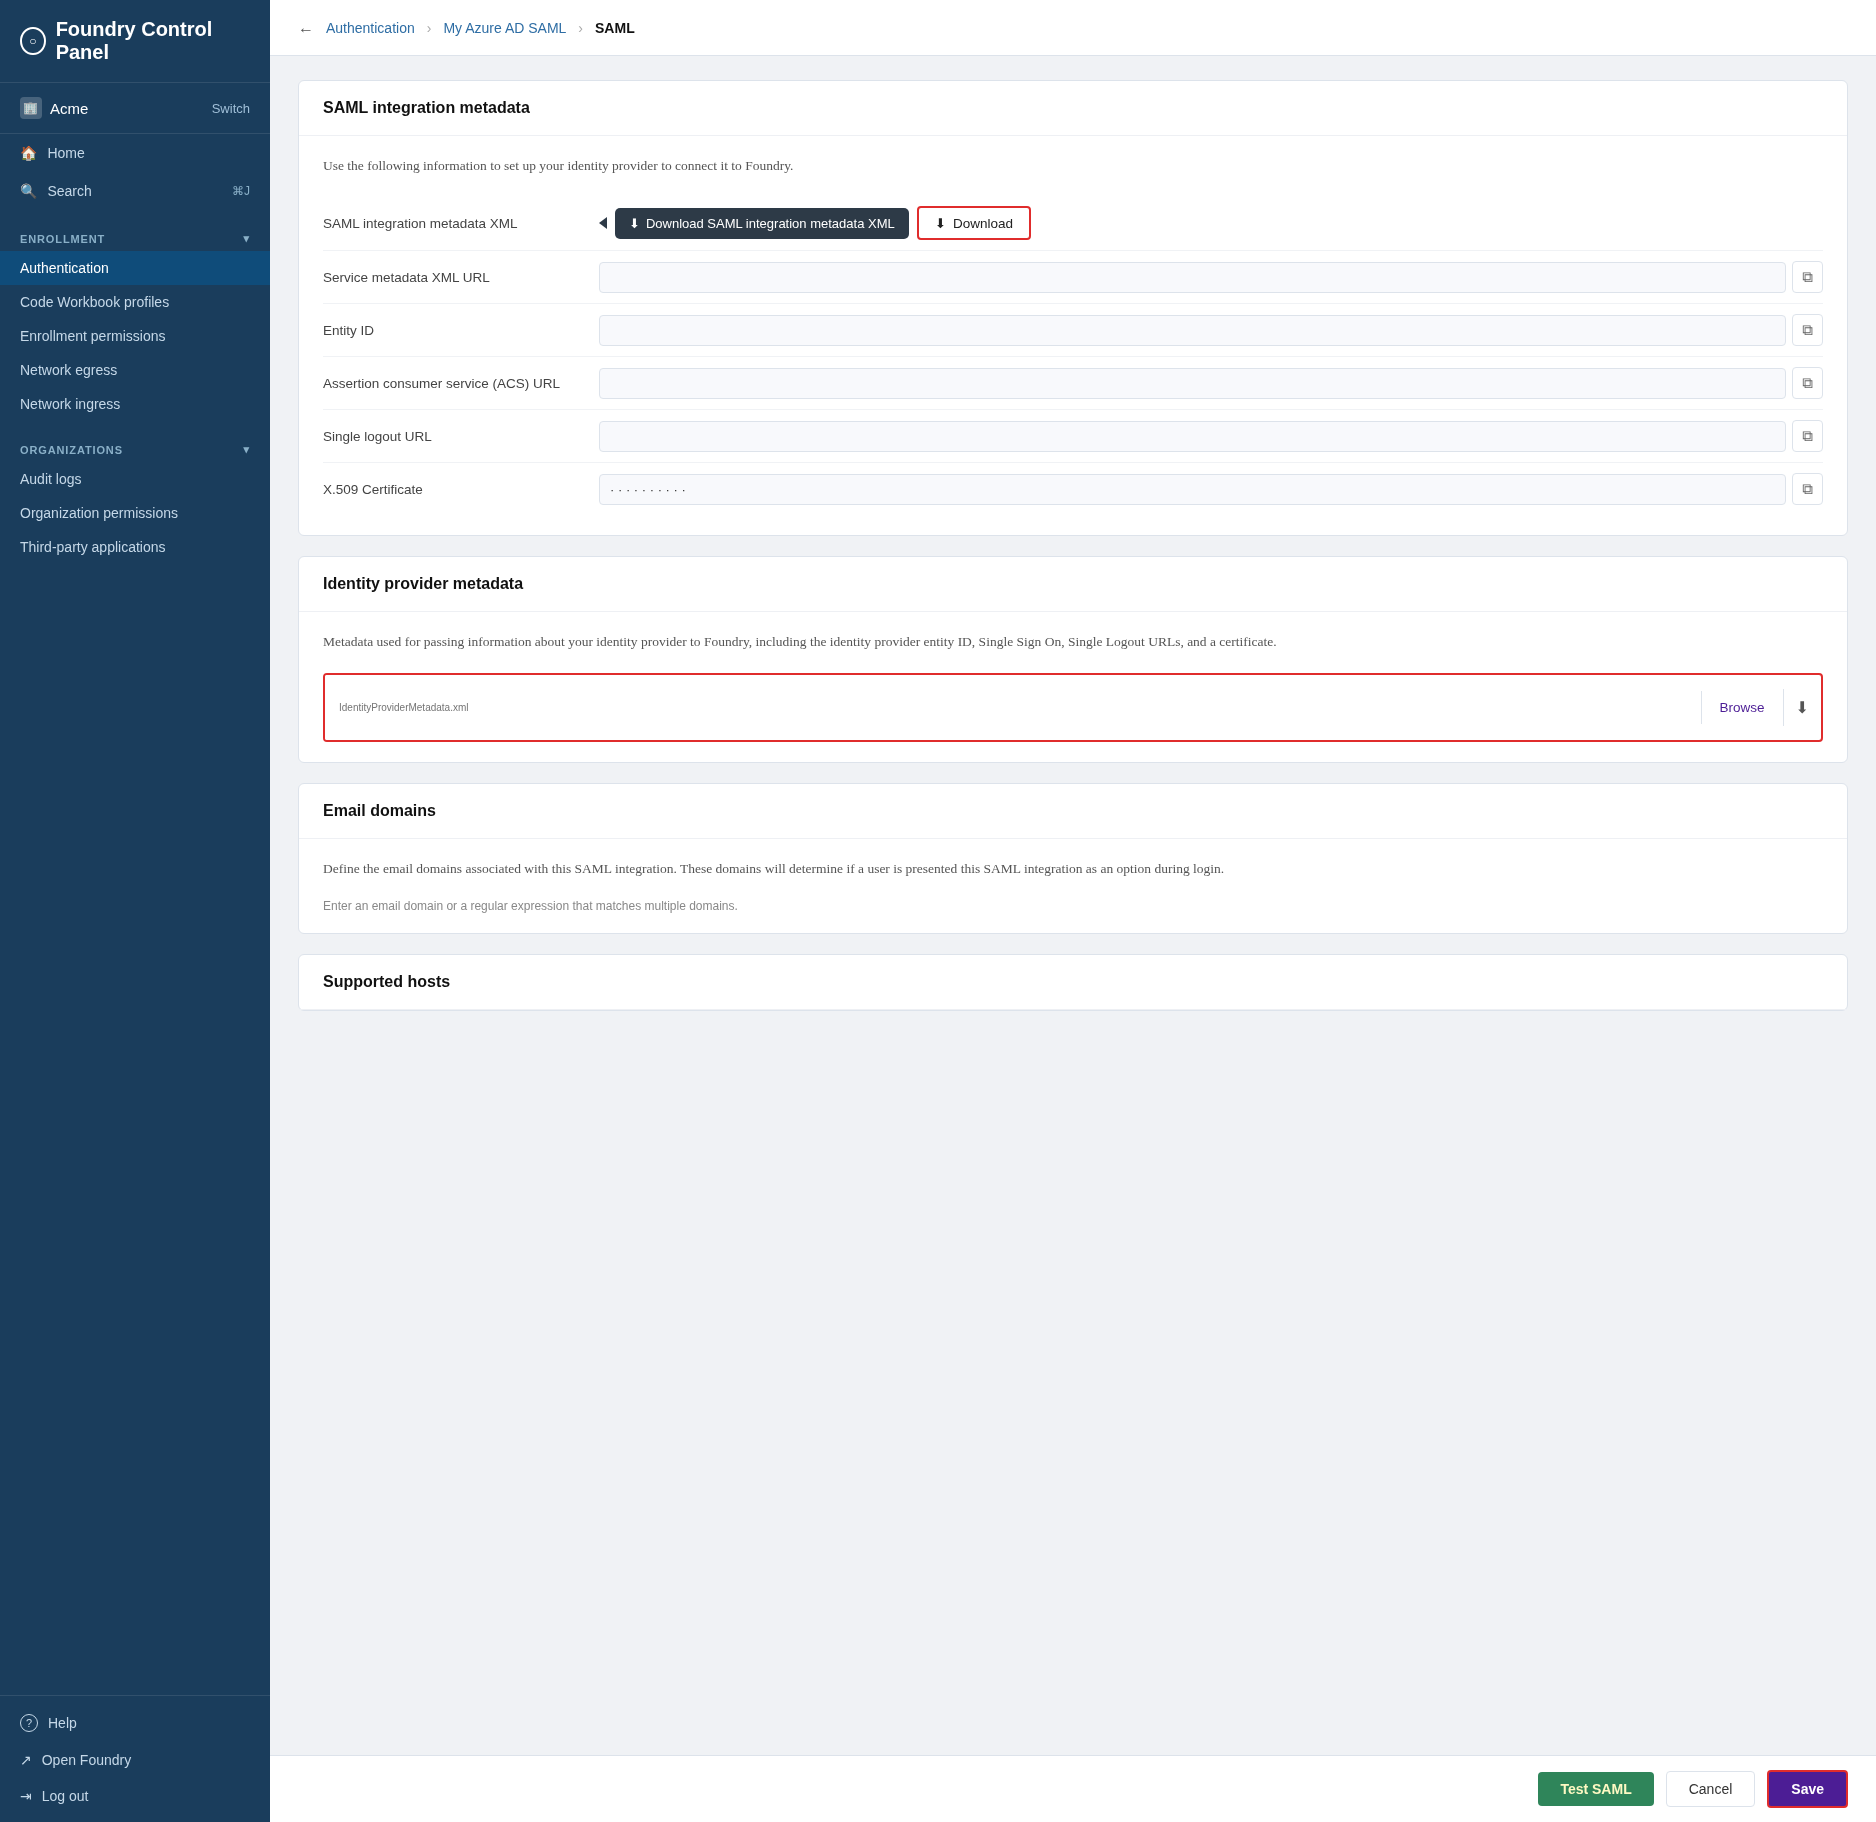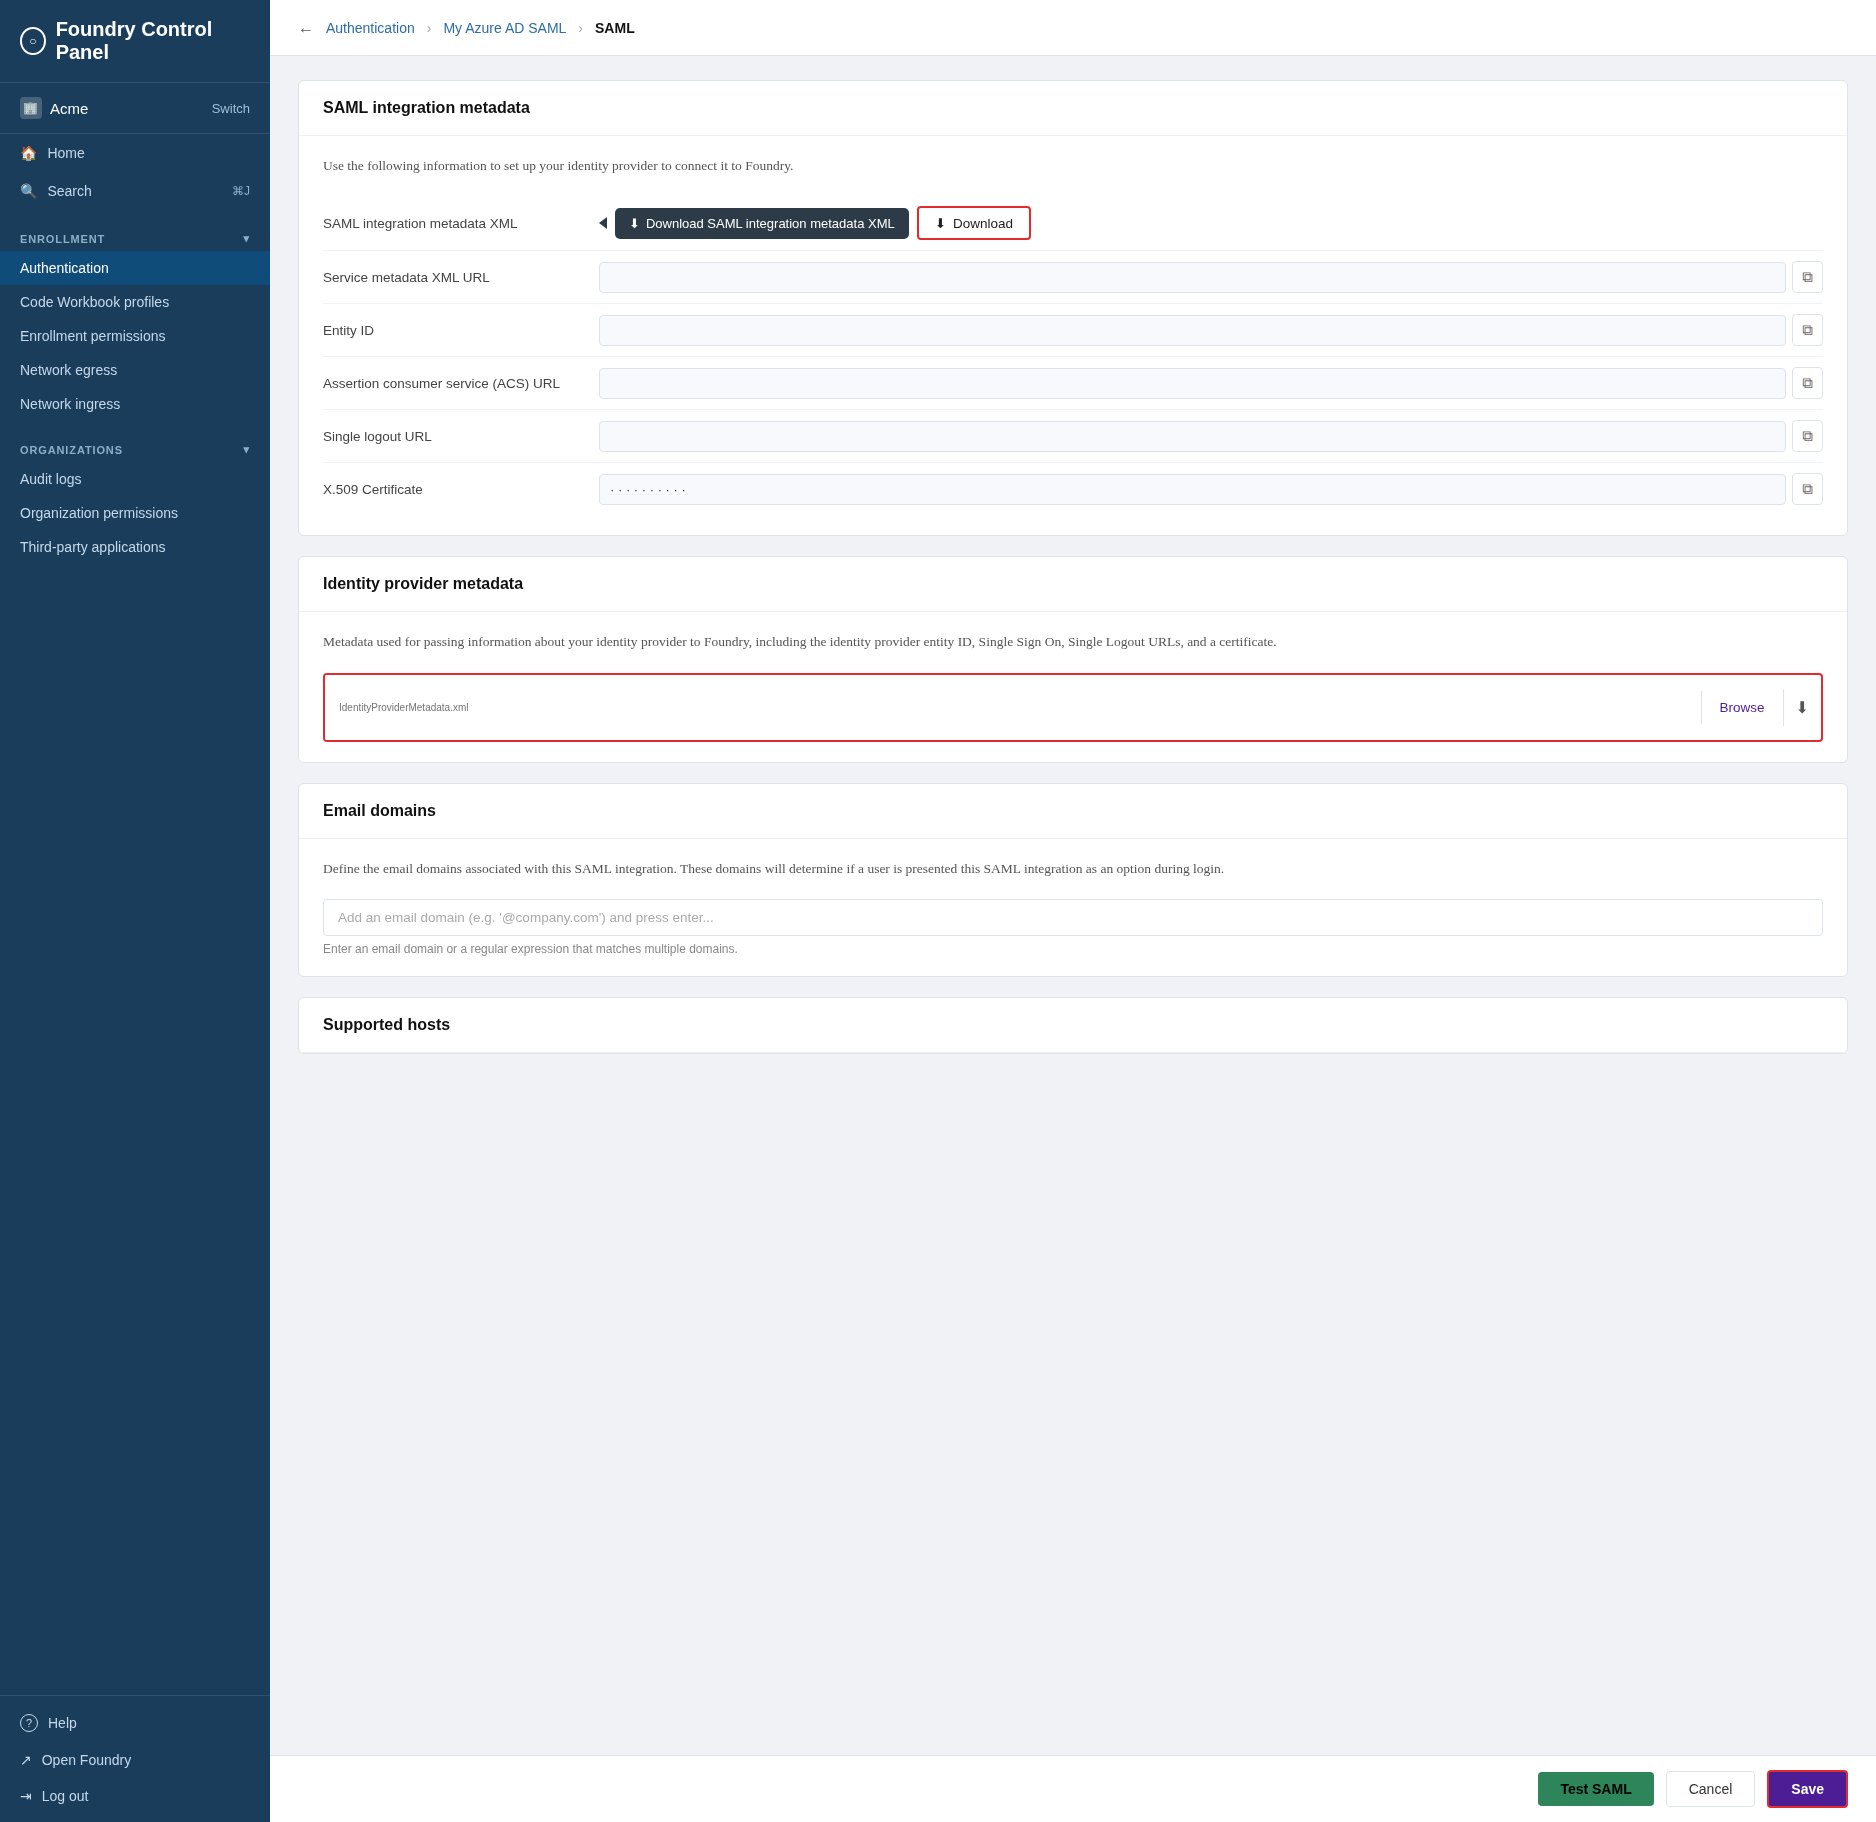--- a/index.html
+++ b/index.html
@@ -61,21 +61,21 @@
     .browse-btn { background: #fff; border: none; border-left: 1px solid #dde3eb; padding: 9px 18px; font-size: 13.5px; color: #4c1d95; cursor: pointer; font-weight: 500; }
     .upload-icon-btn { background: #fff; border: none; border-left: 1px solid #dde3eb; padding: 9px 12px; cursor: pointer; color: #555; font-size: 16px; }
 
     
     .email-input { width: 100%; border: 1px solid #dde3eb; border-radius: 4px; padding: 10px 14px; font-size: 13.5px; color: #333; outline: none; }
     .email-input::placeholder { color: #aaa; }
     .email-hint { font-size: 12px; color: #888; margin-top: 6px; }
 
     
     .bottom-bar { position: fixed; bottom: 0; right: 0; left: 270px; background: #fff; border-top: 1px solid #dde3eb; padding: 14px 28px; display: flex; align-items: center; justify-content: flex-end; gap: 12px; z-index: 100; }
-    .btn-test { background: #2f855a; color: #000000; border: none; border-radius: 4px; padding: 9px 22px; font-size: 14px; font-weight: 600; cursor: pointer; }
+    .btn-test { background: #2f855a; color: #fef9c3; border: none; border-radius: 4px; padding: 9px 22px; font-size: 14px; font-weight: 600; cursor: pointer; }
     .btn-cancel { background: #fff; color: #333; border: 1px solid #dde3eb; border-radius: 4px; padding: 9px 22px; font-size: 14px; cursor: pointer; }
     .btn-save { background: #4c1d95; color: #fff; border: 2px solid #e02c2c; border-radius: 4px; padding: 9px 22px; font-size: 14px; font-weight: 600; cursor: pointer; }
 
     
     .org-circle { width: 22px; height: 22px; background: rgba(255,255,255,0.2); border-radius: 4px; display: flex; align-items: center; justify-content: center; font-size: 12px; }
   </style>
 </head>
 <body>
 
 <div class="sidebar">
@@ -246,21 +246,20 @@
         </div>
       </div>
     </div>
 
     <div class="card">
       <div class="card-header">
         <h2>Email domains</h2>
       </div>
       <div class="card-body">
         <p class="card-desc">Define the email domains associated with this SAML integration. These domains will determine if a user is presented this SAML integration as an option during login.</p>
-        <input class="email-input" type="text" placeholder="Add an email domain (e.g. '@company.com') and press enter..." style="">
         <p class="email-hint">Enter an email domain or a regular expression that matches multiple domains.</p>
       </div>
     </div>
 
     <div class="card">
       <div class="card-header">
         <h2>Supported hosts</h2>
       </div>
     </div>
 

